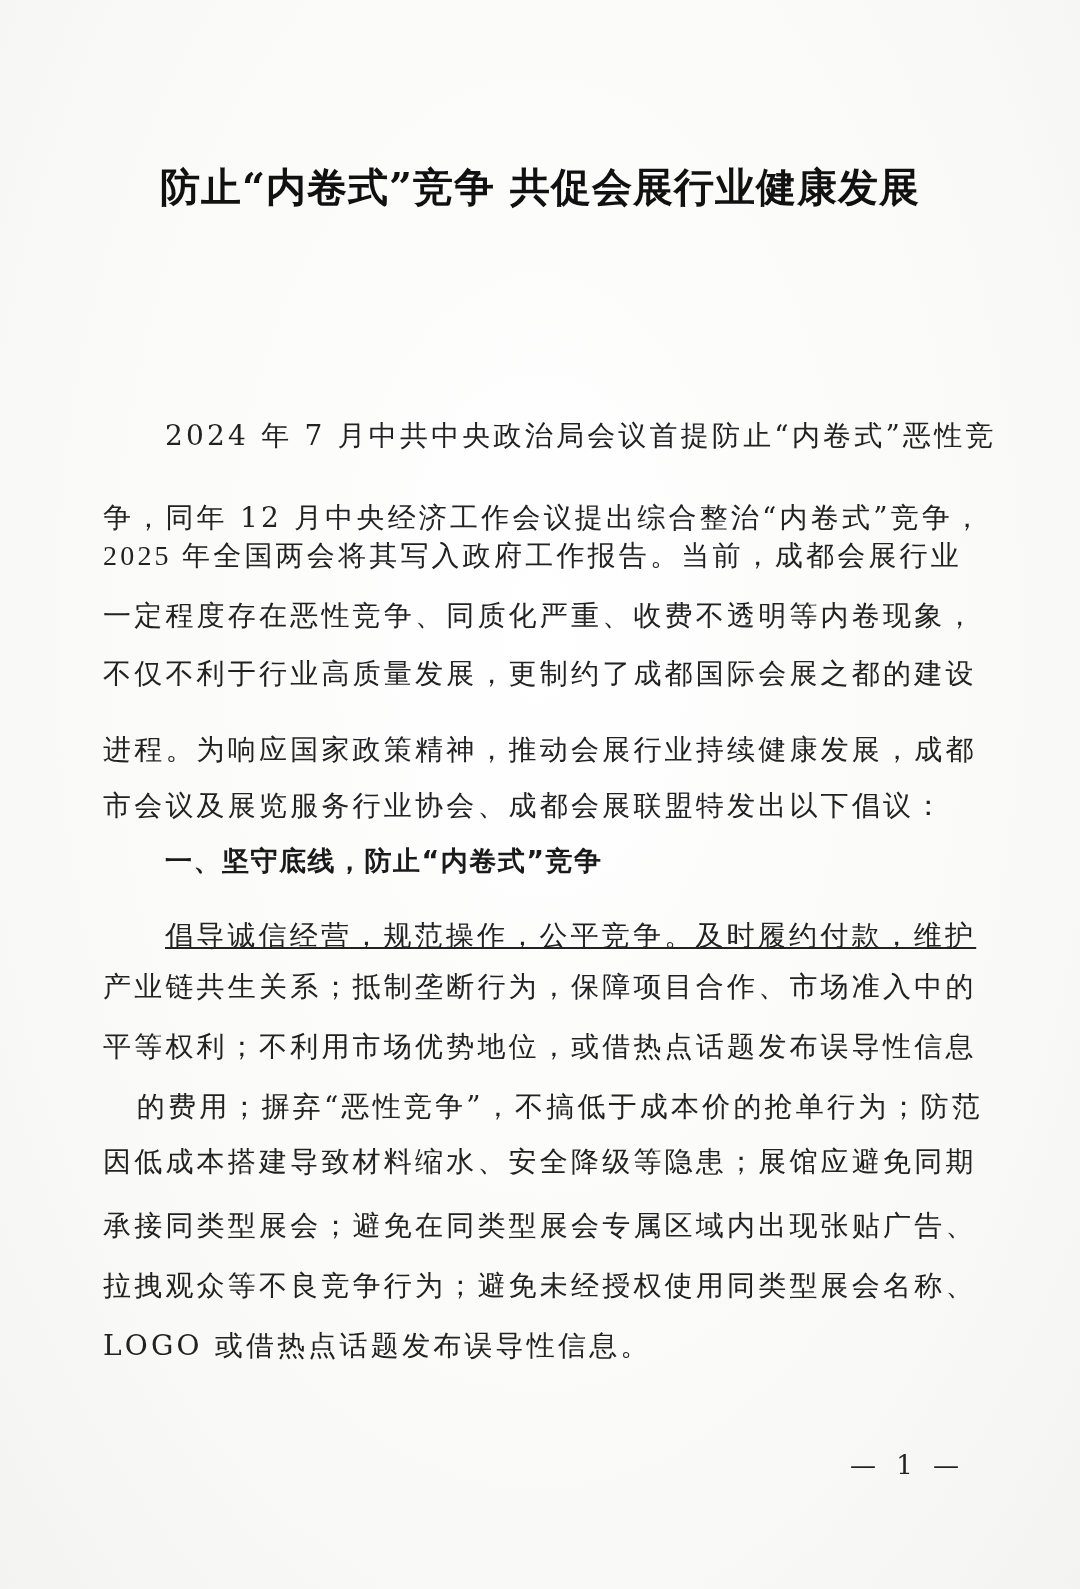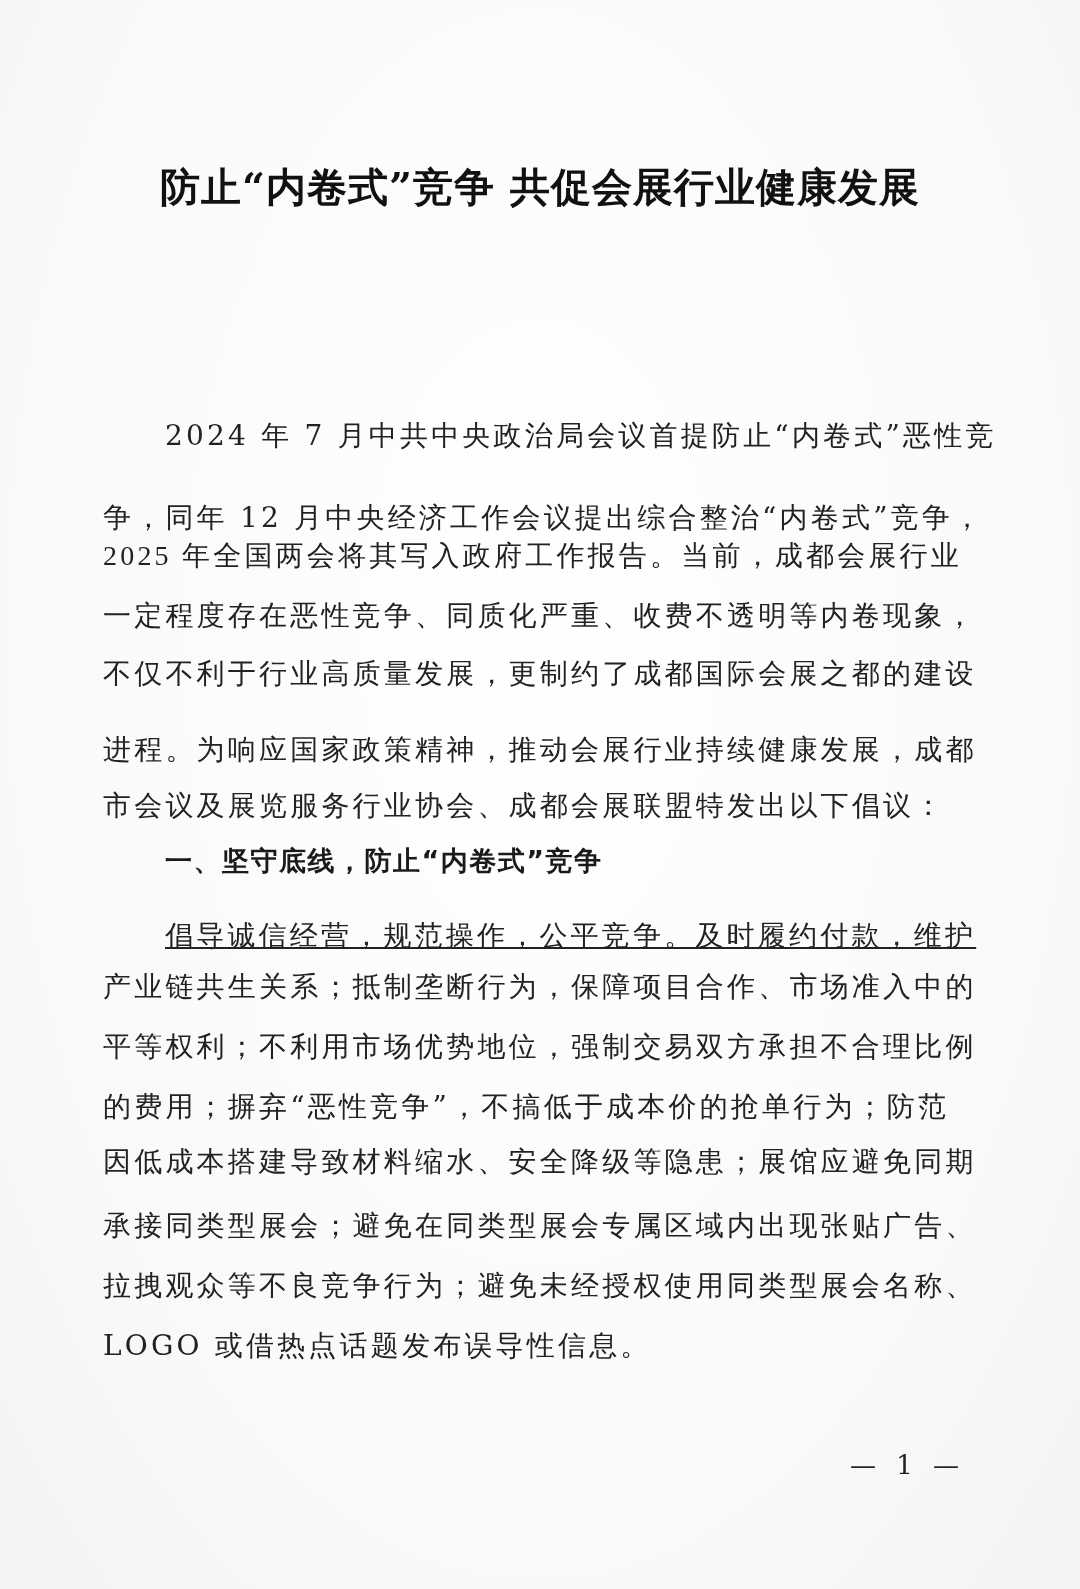--- a/index.html
+++ b/index.html
@@ -83,22 +83,22 @@
     <div class="line" style="top:656px;">不仅不利于行业高质量发展，更制约了成都国际会展之都的建设</div>
     <div class="line" style="top:732px;">进程。为响应国家政策精神，推动会展行业持续健康发展，成都</div>
     <div class="line" style="top:773px;margin-top:15px;">市会议及展览服务行业协会、成都会展联盟特发出以下倡议：</div>
   </div>
 
   <div class="heading" style="top:843px;text-align:right;">一、坚守底线，防止“内卷式”竞争</div>
 
   <div>
     <div class="line indent" style="top:918px;text-decoration:underline;">倡导诚信经营，规范操作，公平竞争。及时履约付款，维护</div>
     <div class="line" style="top:969px;">产业链共生关系；抵制垄断行为，保障项目合作、市场准入中的</div>
-    <div class="line" style="top:1029px;">平等权利；不利用市场优势地位，强制交易双方承担不合理比例</div>
-    <div class="line" style="top:1089px;">的费用；摒弃“恶性竞争”，不搞低于成本价的抢单行为；防范</div>
+    <div class="line" style="top:1029px;">平等权利；不利用市场优势地位，或借热点话题发布误导性信息</div>
+    <div class="line" style="top:1089px;text-align:right;">的费用；摒弃“恶性竞争”，不搞低于成本价的抢单行为；防范</div>
     <div class="line" style="top:1144px;">因低成本搭建导致材料缩水、安全降级等隐患；展馆应避免同期</div>
     <div class="line" style="top:1208px;">承接同类型展会；避免在同类型展会专属区域内出现张贴广告、</div>
     <div class="line" style="top:1268px;">拉拽观众等不良竞争行为；避免未经授权使用同类型展会名称、</div>
     <div class="line" style="top:1328px;">LOGO 或借热点话题发布误导性信息。</div>
   </div>
 
   <div class="page-number">— 1 —</div>
 
 </div>
 

